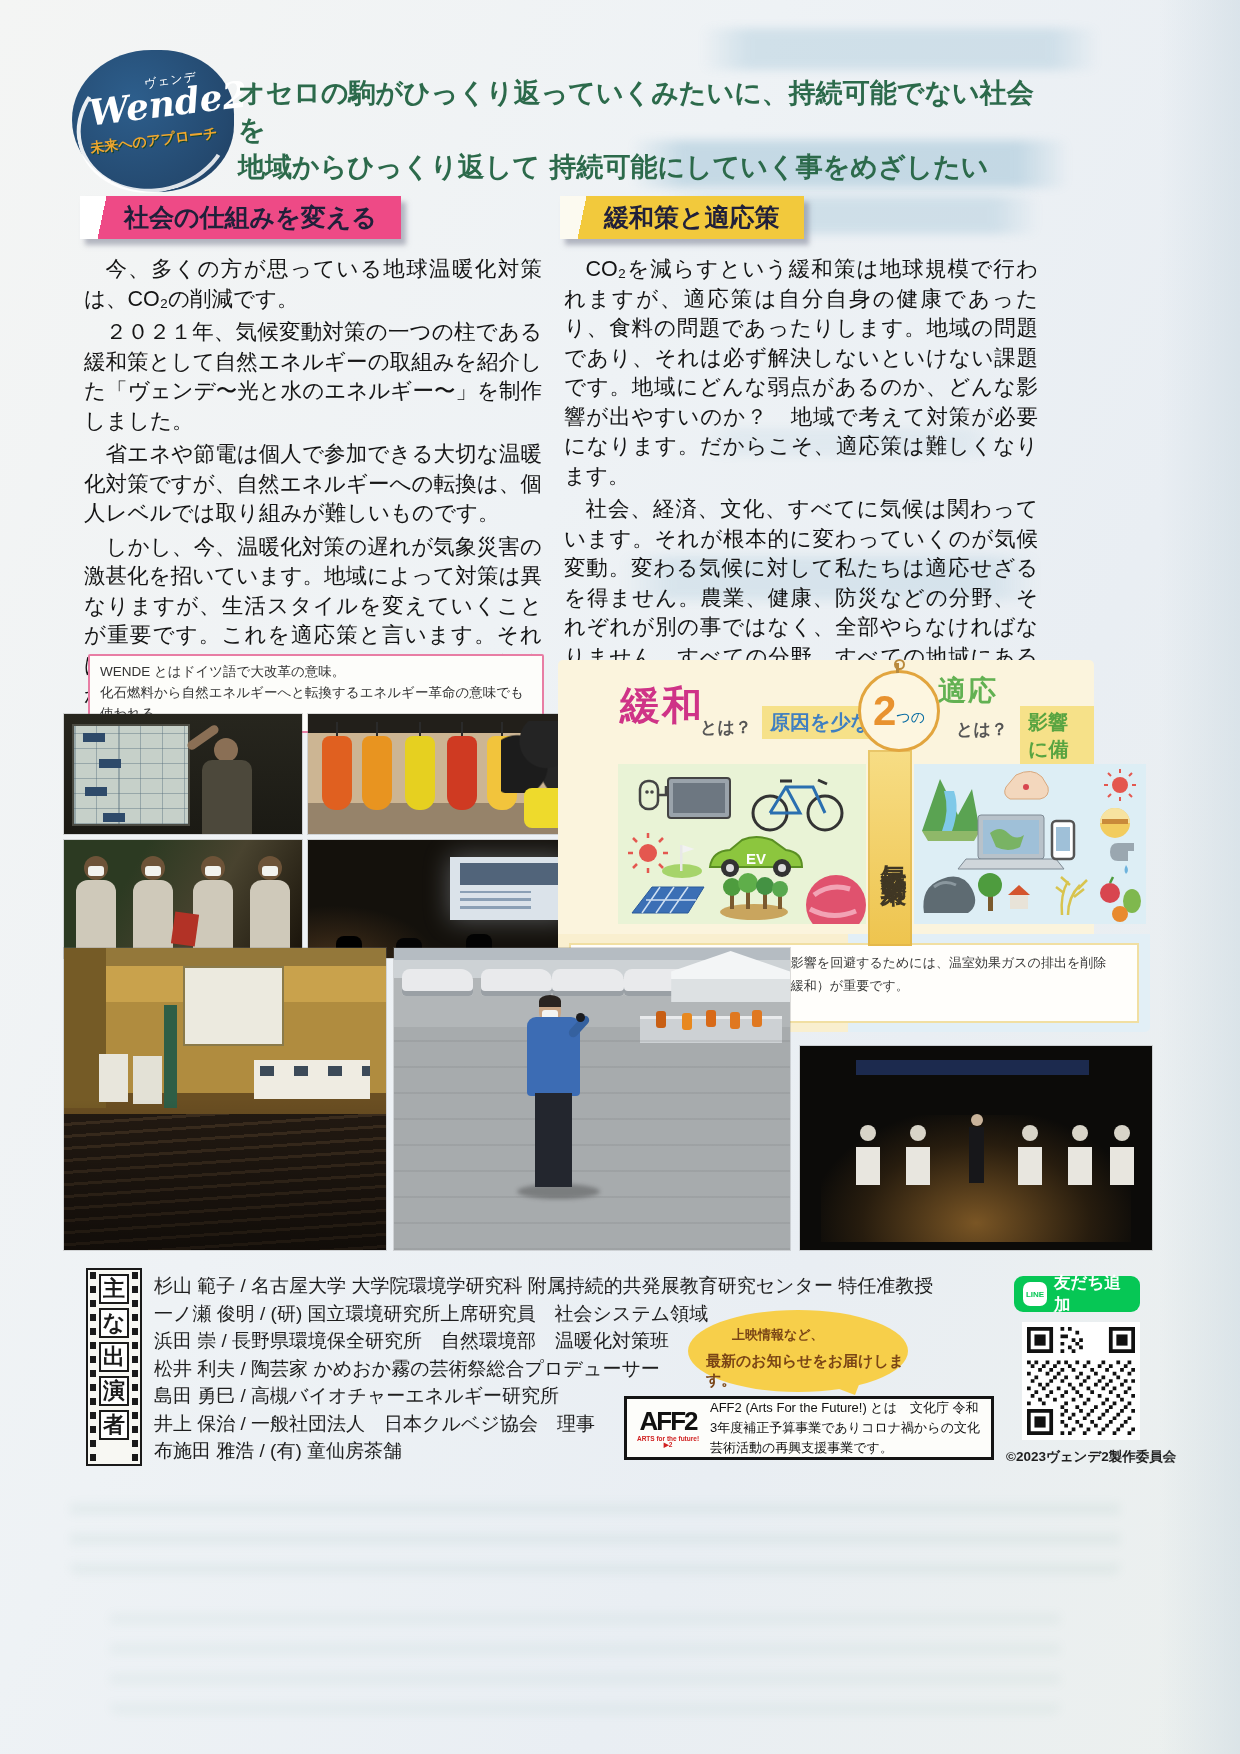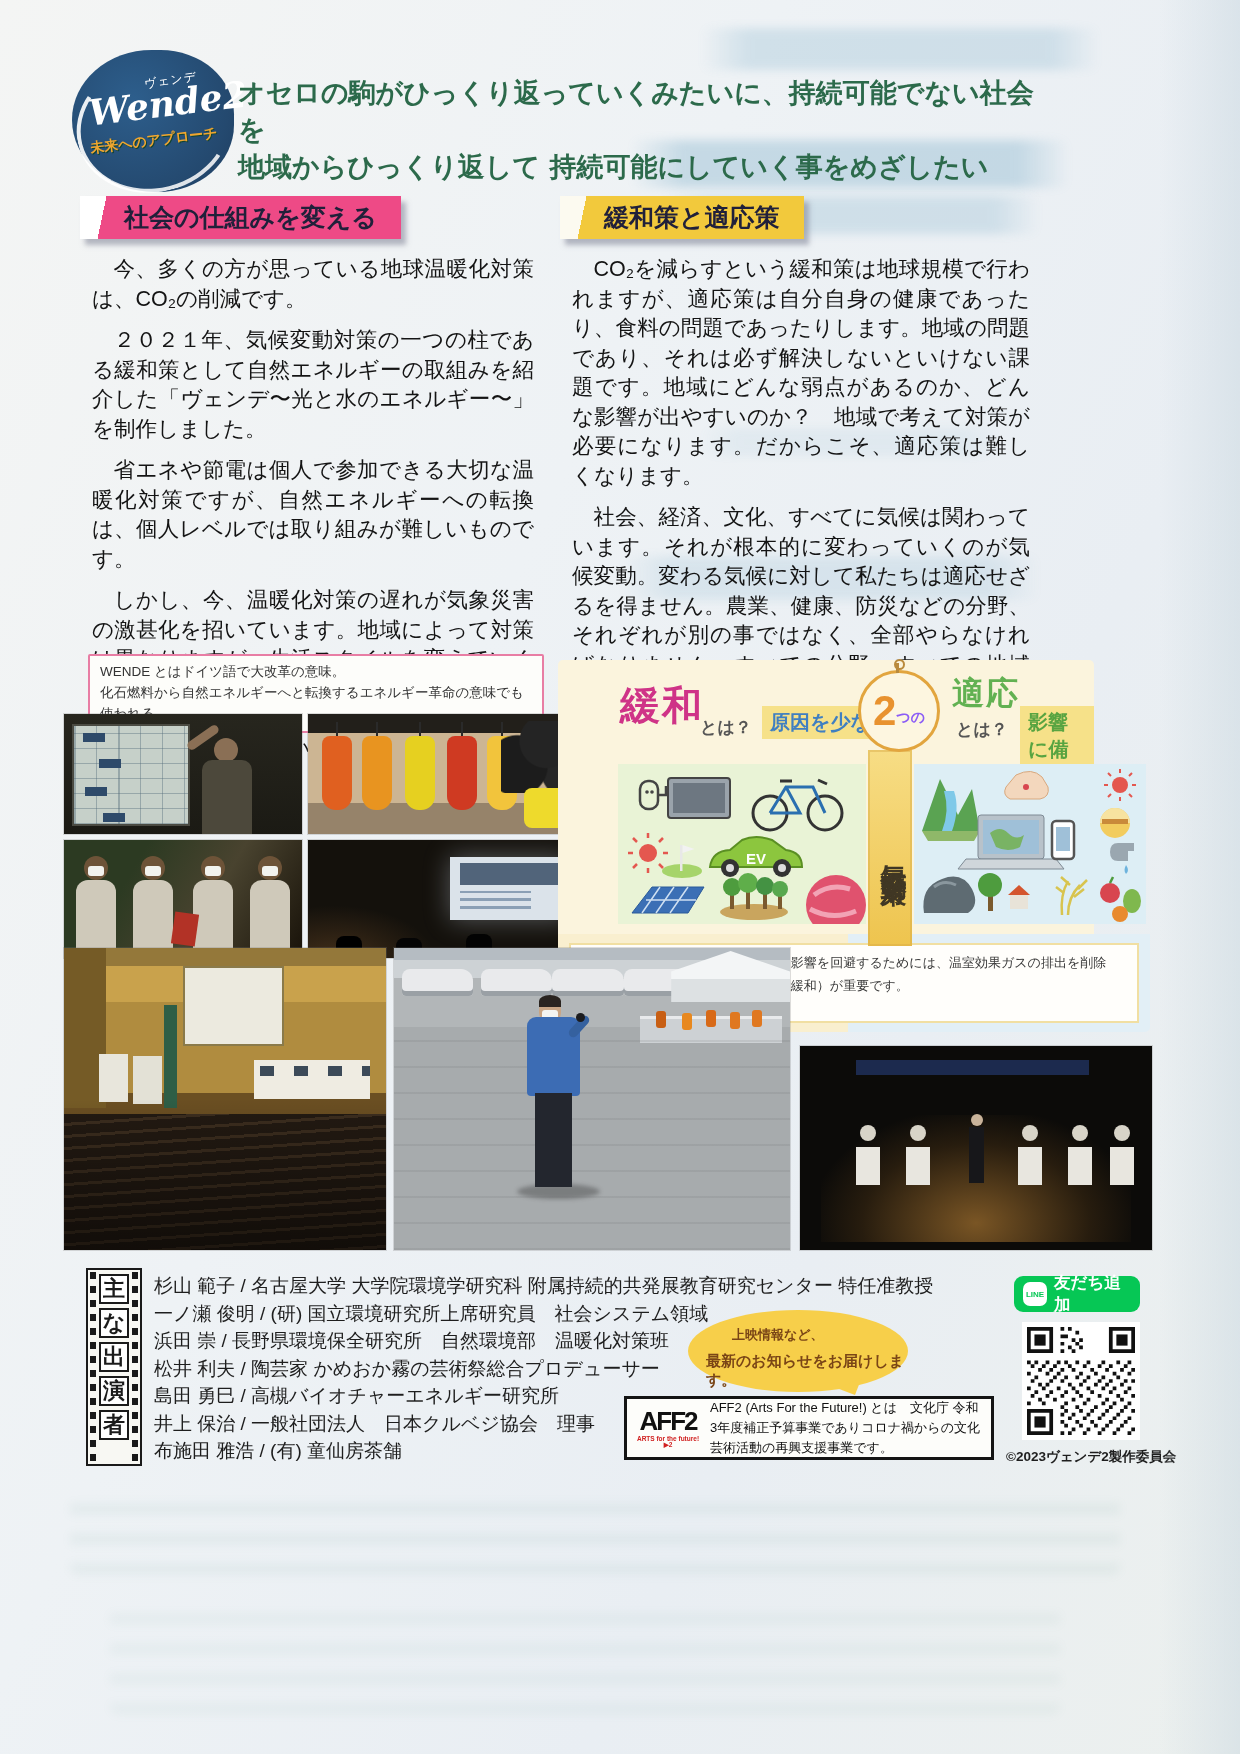--- a/index.html
+++ b/index.html
@@ -35,21 +35,21 @@
   
   .badge{display:inline-block;font-size:25px;font-weight:bold;color:#20203a;
     padding:5px 24px 5px 44px;box-shadow:5px 6px 5px rgba(115,120,140,.5);}
   .badge.pink{background:linear-gradient(102deg,#ffffff 0 26px,#ee4a86 26px);}
   .badge.yellow{background:linear-gradient(102deg,#fcfaf0 0 26px,#f2c93c 26px);}
 
   .col{position:absolute;top:196px;}
   .col.left{left:80px;width:466px;}
   .col.right{left:560px;width:482px;}
   .bodytext{margin-top:16px;font-size:21.5px;line-height:29.5px;text-align:justify;color:#141414;}
-  .bodytext p{margin:12px;text-indent:1em;}
+  .bodytext p{margin:4px;text-indent:1em;}
 
   .note{left:88px;top:654px;width:456px;background:#fdfdfa;border:2px solid #e87da4;border-radius:2px;
     padding:6px 10px;font-size:13.5px;line-height:1.55;color:#333;box-sizing:border-box;}
 
   
   .ph{position:absolute;overflow:hidden;box-shadow:0 0 0 1px rgba(120,120,120,.25);}
 
   .p1{left:64px;top:714px;width:238px;height:120px;background:linear-gradient(180deg,#27261e,#1b1a14);}
   .p1-board{left:4%;top:10%;width:48%;height:82%;background:#c6d0c9;outline:2px solid #4a4a42;
     background-image:repeating-linear-gradient(0deg,rgba(80,105,120,.4) 0 1.5px,transparent 1.5px 15px),
@@ -129,28 +129,28 @@
   .p7-man{left:48%;bottom:33%;width:15px;height:56px;background:#17171a;}
   .p7-man::before{content:"";position:absolute;left:2px;top:-13px;width:12px;height:12px;border-radius:50%;background:#c9b39a;}
 
   
   .infocard{left:558px;top:660px;width:536px;height:372px;background:#fbf4dd;border-radius:5px;}
   .w-kanwa{left:62px;top:18px;font-size:40px;font-weight:900;color:#cf3387;letter-spacing:2px;}
   .w-towa1{left:142px;top:56px;font-size:17px;font-weight:bold;color:#555;}
   .tag{position:absolute;background:#f6e189;padding:3px 8px;font-size:20px;font-weight:bold;}
   .tag1{left:204px;top:46px;color:#3f7fc1;}
   .tag2{left:462px;top:46px;color:#58a441;}
-  .w-tekio{left:380px;top:12px;font-size:32px;font-weight:900;color:#62b152;letter-spacing:2px;margin-left:14px;}
+  .w-tekio{left:380px;top:12px;font-size:28px;font-weight:900;color:#62b152;letter-spacing:2px;}
   .w-towa2{left:398px;top:58px;font-size:17px;font-weight:bold;color:#555;}
   .num-circle{left:300px;top:10px;width:76px;height:76px;border-radius:50%;background:#fdf6e0;
     border:3px solid #e2a53e;display:flex;align-items:center;justify-content:center;z-index:3;}
   .num-circle::before{content:"";position:absolute;top:-10px;left:35px;width:3px;height:10px;background:#b98a3c;}
   .num-circle::after{content:"";position:absolute;top:-14px;left:33px;width:7px;height:7px;border-radius:50%;border:2px solid #b98a3c;}
   .num-n{font-size:42px;font-weight:bold;color:#e8922f;line-height:1;}
-  .num-s{font-size:14px;font-weight:bold;color:#8b5cf6;margin-top:14px;}
+  .num-s{font-size:14px;font-weight:normal;color:#0369a1;margin-top:14px;}
   .ribbon{left:310px;top:90px;width:44px;height:196px;z-index:2;
     background:linear-gradient(180deg,#f7dd85,#eec44e);box-shadow:inset 0 0 0 2px rgba(215,170,70,.45);
     writing-mode:vertical-rl;text-orientation:upright;font-size:26px;font-weight:800;color:#403724;
     letter-spacing:3px;text-align:center;padding-top:12px;box-sizing:border-box;}
   .panel{position:absolute;top:104px;height:160px;}
   .panel.l{left:60px;width:248px;background:#e9f3d6;}
   .panel.r{left:356px;width:232px;background:#ddeef5;}
   .panel svg{width:100%;height:100%;display:block;}
   .caption-row{left:0;top:274px;width:592px;height:98px;display:flex;
     background:linear-gradient(90deg,#f9efcf 0 49%,#e2eff6 49%);border-radius:0 0 5px 5px;}

